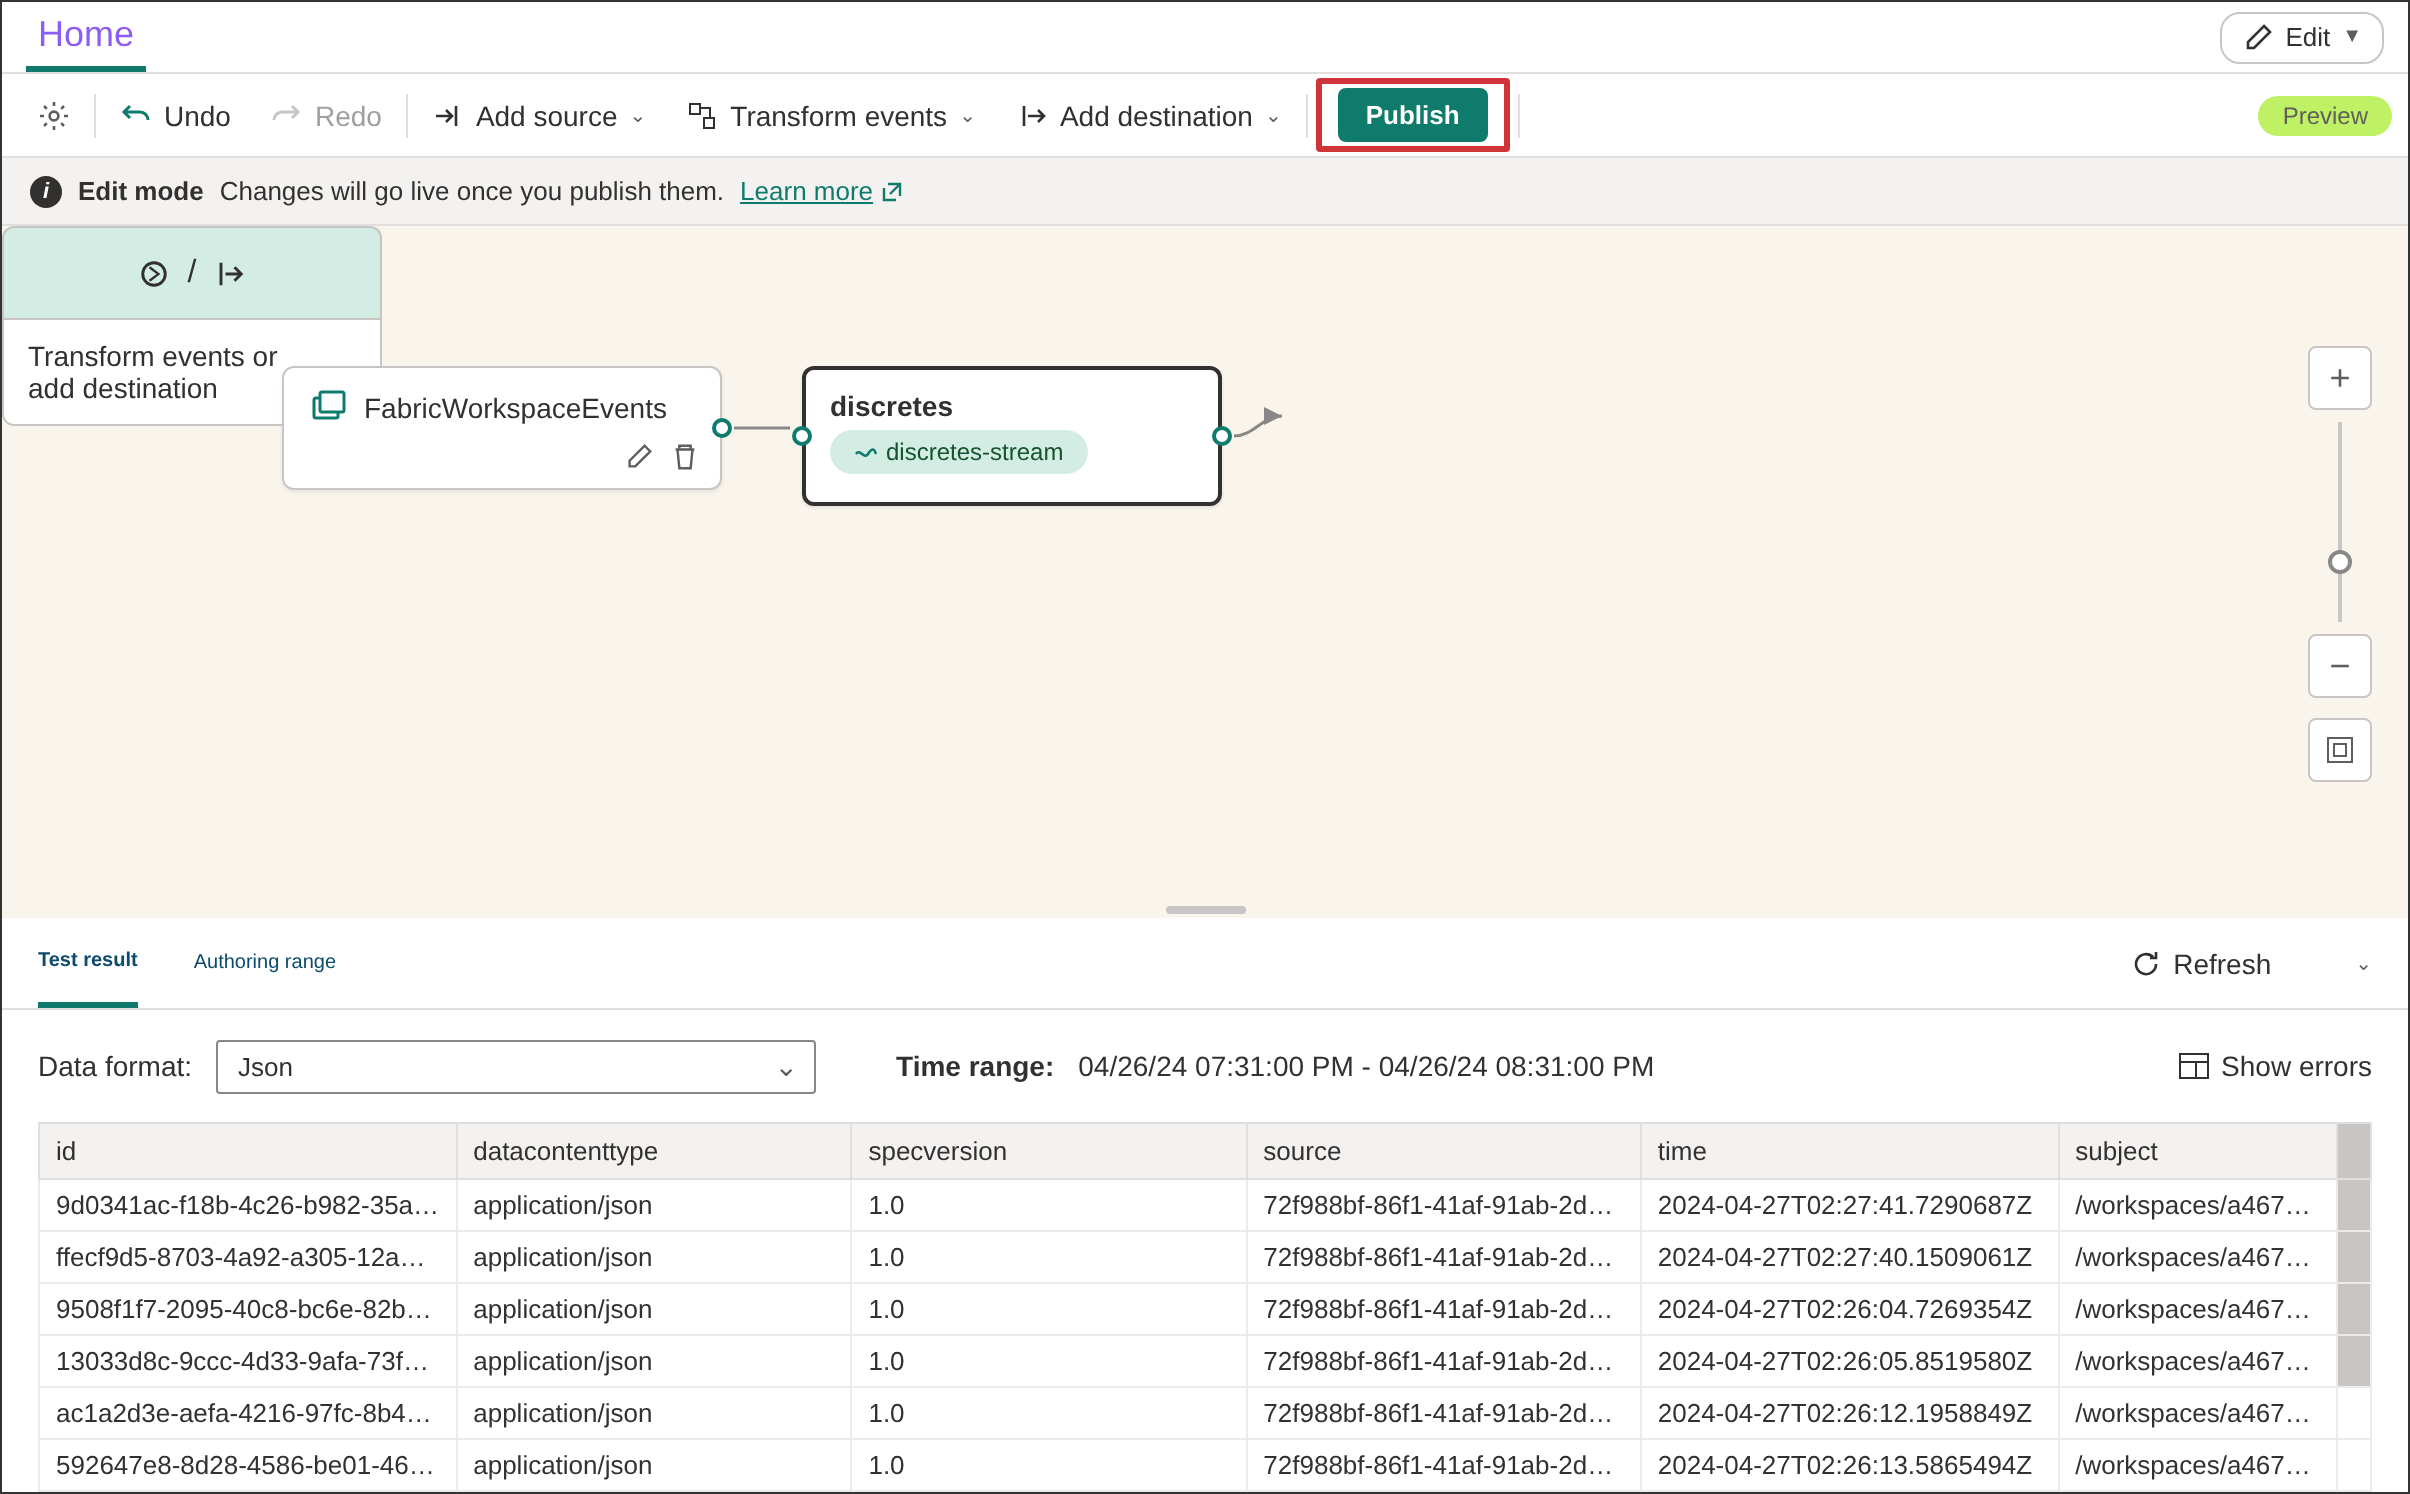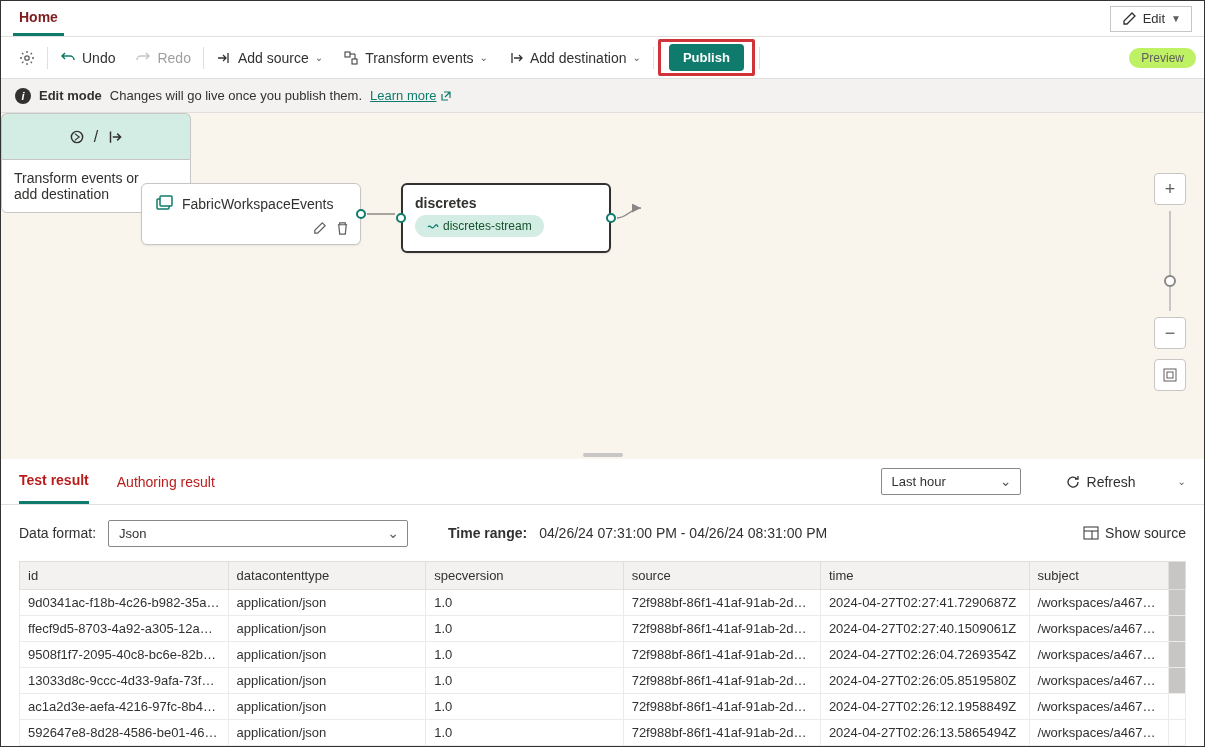--- a/index.html
+++ b/index.html
@@ -1,22 +1,22 @@
 <!DOCTYPE html>
 <html><head>
 <meta charset="utf-8">
 <style>
 *{box-sizing:border-box;margin:0;padding:0}
 body{font-family:"Segoe UI",Arial,sans-serif;font-size:13px;color:#323130;background:#fff;width:1205px;height:747px;border:1px solid #333;overflow:hidden}
 
 
 .tab-row{display:flex;align-items:center;justify-content:space-between;height:36px;padding:0 12px;border-bottom:1px solid #e1dfdd}
 .tab-row .left{display:flex;align-items:center;height:100%}
-.tab{height:100%;display:flex;align-items:center;padding:0 6px;font-size:14px;font-weight:700;border-bottom:3px solid #0f7b6c;color:#7f1d1d}
-.edit-btn{display:flex;align-items:center;gap:6px;border:1px solid #c8c6c4;border-radius:0;padding:4px 10px;font-size:13px;cursor:pointer;background:#fff}
+.tab{height:100%;display:flex;align-items:center;padding:0 6px;font-size:18px;font-weight:400;border-bottom:3px solid #0f7b6c;color:#8b5cf6}
+.edit-btn{display:flex;align-items:center;gap:6px;border:1px solid #c8c6c4;border-radius:10px;padding:4px 10px;font-size:13px;cursor:pointer;background:#fff}
 .chev{font-size:10px;color:#605e5c}
 
 
 .toolbar{display:flex;align-items:center;height:42px;padding:0 8px;border-bottom:1px solid #e1dfdd;gap:0}
 .tb-item{display:flex;align-items:center;gap:6px;padding:0 10px;height:100%;cursor:pointer;font-size:14px;color:#323130}
 .tb-item.disabled{color:#a19f9d;cursor:default}
 .tb-sep{width:1px;height:22px;background:#e1dfdd;margin:0 2px}
 .tb-icon{width:16px;height:16px;display:flex;align-items:center;justify-content:center;flex-shrink:0}
 .publish-btn{background:#0f7b6c;color:#fff;font-weight:600;padding:6px 14px;border-radius:4px;margin:0 6px}
 .publish-wrap{border:3px solid #d13438;border-radius:2px;padding:2px;margin:0 2px}
@@ -48,21 +48,21 @@
 
 .zoom-ctrl{position:absolute;right:18px;top:60px;display:flex;flex-direction:column;align-items:center;gap:0}
 .zoom-btn{width:32px;height:32px;border:1px solid #c8c6c4;border-radius:4px;background:#fff;display:flex;align-items:center;justify-content:center;font-size:18px;color:#605e5c;cursor:pointer}
 .zoom-track{width:2px;height:100px;background:#c8c6c4;margin:6px 0;position:relative}
 .zoom-thumb{position:absolute;left:50%;top:70%;transform:translate(-50%,-50%);width:12px;height:12px;border-radius:50%;background:#fff;border:2px solid #8a8886}
 .zoom-fit{margin-top:10px}
 .drag-handle{position:absolute;bottom:2px;left:50%;transform:translateX(-50%);width:40px;height:4px;background:#c8c6c4;border-radius:2px}
 
 
 .bottom-tabs{display:flex;align-items:center;height:46px;border-bottom:1px solid #e1dfdd;padding:0 18px;gap:28px}
-.btab{font-size:14px;height:100%;display:flex;align-items:center;cursor:pointer;color:#b91c1c}
+.btab{font-size:10px;height:100%;display:flex;align-items:center;cursor:pointer;color:#0c4a6e}
 .btab.active{font-weight:600;border-bottom:3px solid #0f7b6c}
 .bottom-tabs .spacer{flex:1}
 .select{border:1px solid #8a8886;border-radius:2px;padding:5px 24px 5px 10px;font-size:13px;position:relative;background:#fff;cursor:pointer;min-width:140px}
 .select::after{content:"⌄";position:absolute;right:8px;top:4px;color:#605e5c;font-size:14px}
 .refresh{display:flex;align-items:center;gap:6px;font-size:14px;cursor:pointer;margin-left:16px}
 
 
 .fmt-row{display:flex;align-items:center;height:56px;padding:0 18px;gap:12px;font-size:14px}
 .fmt-row .select{min-width:300px}
 .fmt-row .tr-label{margin-left:28px;font-weight:600}
@@ -227,43 +227,42 @@
           <rect x="2" y="2" width="12" height="12" fill="none" stroke="#605e5c"></rect>
           <rect x="5" y="5" width="6" height="6" fill="none" stroke="#605e5c"></rect>
         </svg>
     </div>
   </div>
   <div class="drag-handle"></div>
 </div>
 
 <div class="bottom-tabs">
   <div class="btab active">Test result</div>
-  <div class="btab">Authoring result</div>
+  <div class="btab">Authoring range</div>
   <div class="spacer"></div>
-  <div class="select">Last hour</div>
   <div class="refresh">
     <svg width="16" height="16" viewBox="0 0 16 16">
         <path d="M13 8a5 5 0 11-1.5-3.5M13 2v3h-3" fill="none" stroke="#323130" stroke-width="1.3"></path>
       </svg>
     <span>Refresh</span>
   </div>
   <span class="chev" style="margin-left:14px">⌄</span>
 </div>
 
 <div class="fmt-row">
   <span>Data format:</span>
   <div class="select">Json</div>
   <span class="tr-label">Time range:</span>
   <span>04/26/24 07:31:00 PM - 04/26/24 08:31:00 PM</span>
   <div class="details">
     <svg width="16" height="14" viewBox="0 0 16 14">
         <rect x="1" y="1" width="14" height="12" fill="none" stroke="#323130"></rect>
         <path d="M1 5h14M9 5v8" stroke="#323130"></path>
       </svg>
-    <span>Show source</span>
+    <span>Show errors</span>
   </div>
 </div>
 
 <div class="table-wrap">
   <table>
     <colgroup>
         <col style="width:18%">
         <col style="width:17%">
         <col style="width:17%">
         <col style="width:17%">

